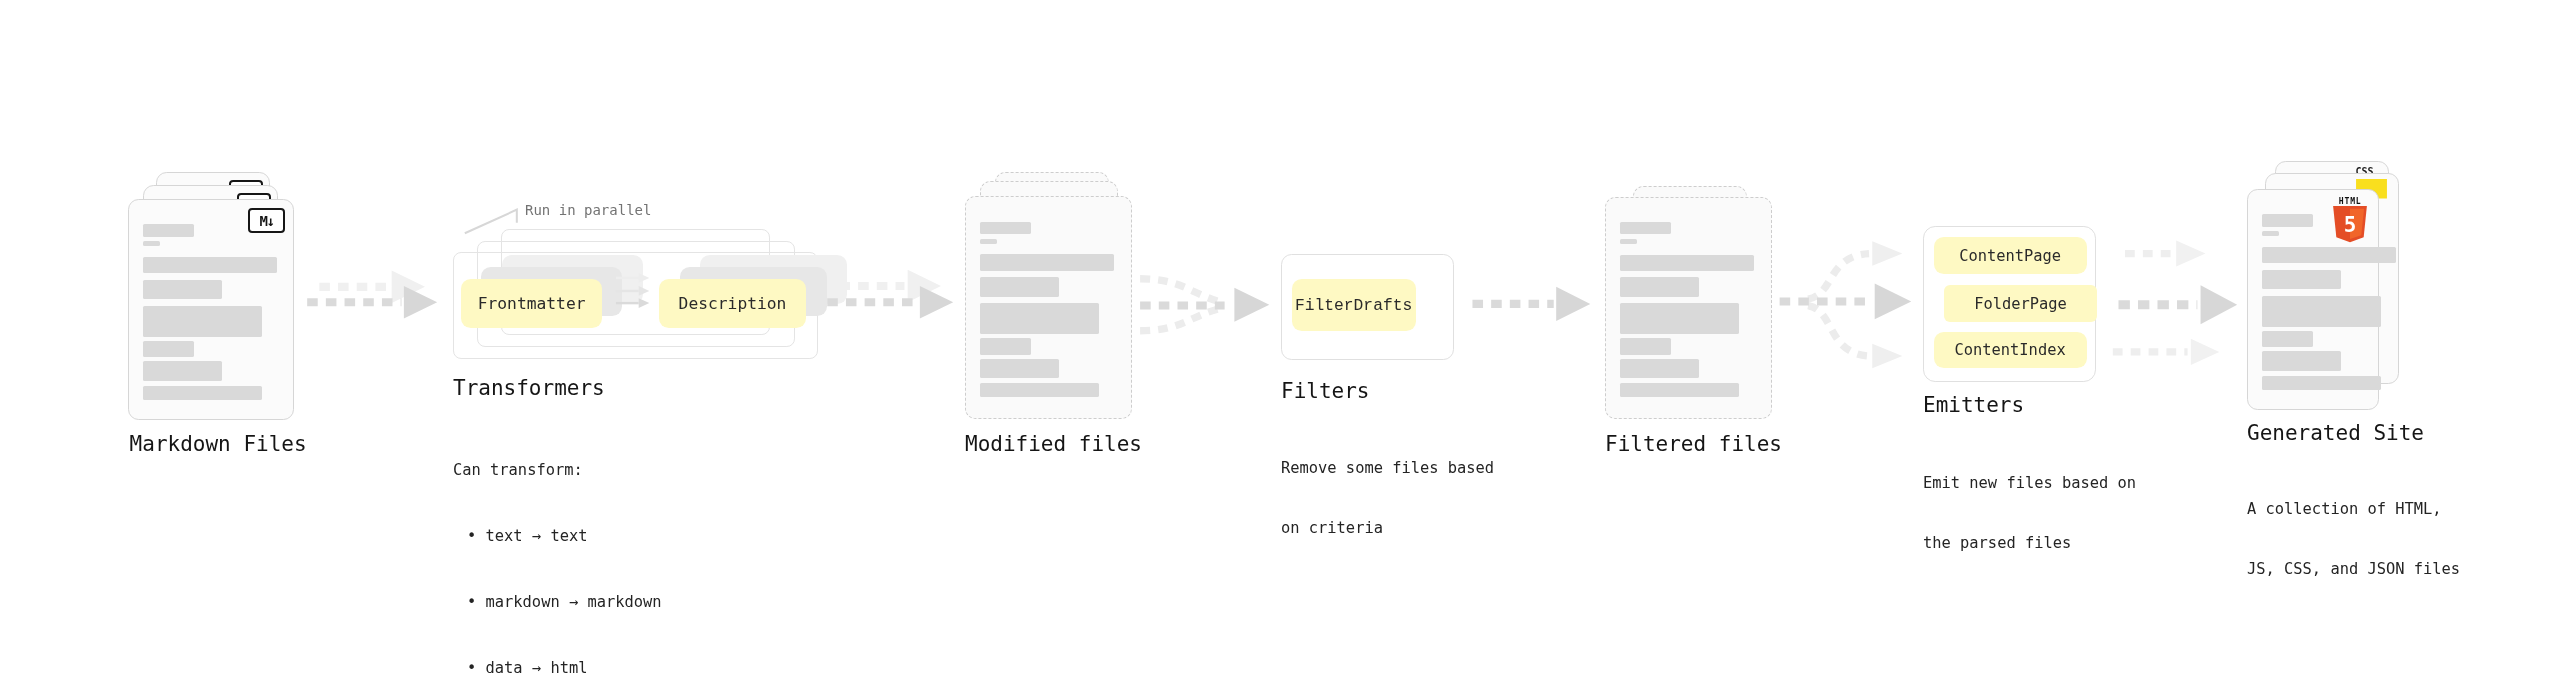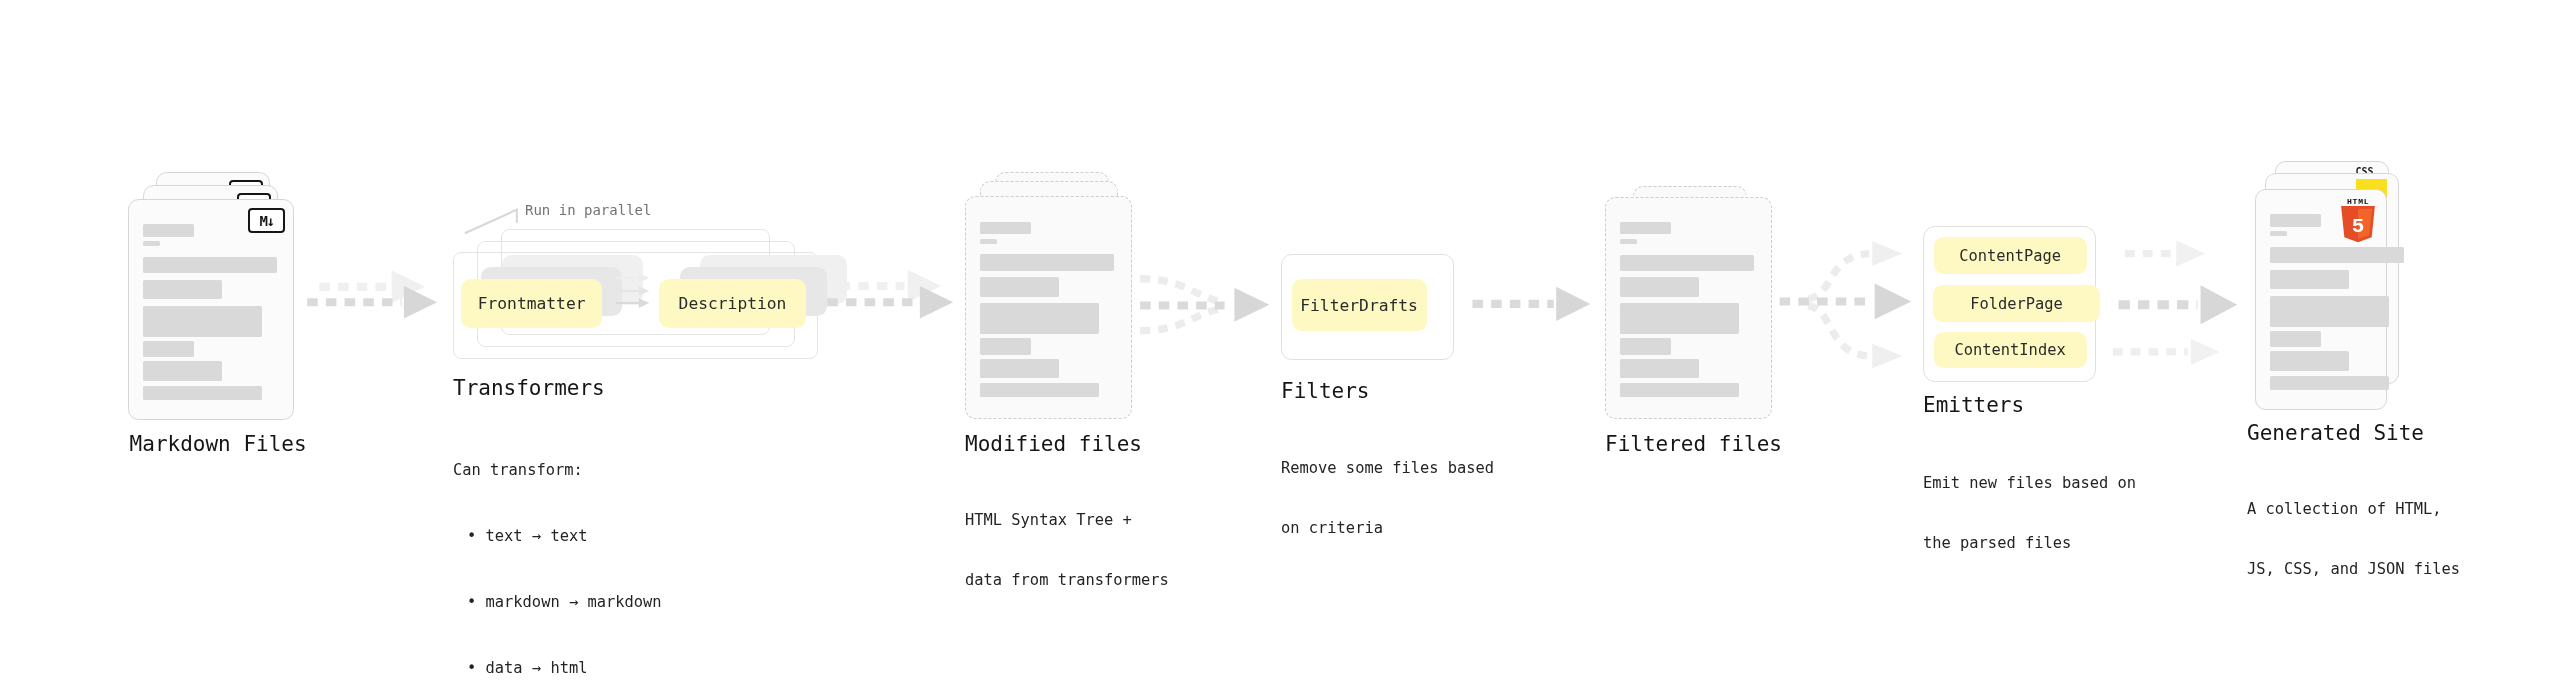--- a/index.html
+++ b/index.html
@@ -116,29 +116,25 @@
     <div class="bar b1"></div>
     <div class="bar b2"></div>
     <div class="bar b3"></div>
     <div class="bar b4"></div>
     <div class="bar b5"></div>
     <div class="bar b6"></div>
     <div class="bar b7"></div>
     <div class="bar b8"></div>
   </div>
   <div class="caption" style="left:0; top:260px;">Modified files</div>
-  <div class="subtitle" style="left:0; top:297px;">
-    <div>HTML Syntax Tree +</div>
-    <div>data from transformers</div>
-  </div>
 </div>
 
 <div class="abs" style="left:1281px; top:254px; width:195px; height:228px;">
   <div class="plugin-box" style="left:0; top:0; width:173px; height:106px;"></div>
-  <div class="step-box" style="left:10.6px; top:25px; width:135px; height:52px;">FilterDrafts</div>
+  <div class="step-box" style="left:10.6px; top:25px; width:124px; height:52px;font-family:Liberation Mono, monospace;">FilterDrafts</div>
   <div class="caption" style="left:0; top:125px;">Filters</div>
   <div class="subtitle" style="left:0; top:163px;">
     <div>Remove some files based</div>
     <div>on criteria</div>
   </div>
 </div>
 
 <div class="abs" style="left:1605px; top:186px; width:195px; height:309px;">
   <div class="card dashed" style="left:28.4px; top:0; width:114px; height:203px;"></div>
   <div class="card dashed" style="left:0; top:10.6px; width:167px; height:222px;">
@@ -150,21 +146,21 @@
     <div class="bar b6"></div>
     <div class="bar b7"></div>
     <div class="bar b8"></div>
   </div>
   <div class="caption" style="left:0; top:246px;">Filtered files</div>
 </div>
 
 <div class="abs" style="left:1923px; top:226px; width:195px; height:260px;">
   <div class="plugin-box" style="left:0; top:0; width:173px; height:156px; border-radius:12.2px;"></div>
   <div class="step-box" style="left:10.6px; top:11.4px; width:153px; height:37px; font-size:15.4px;">ContentPage</div>
-  <div class="step-box" style="left:10px; top:59px; width:167px; height:37px; font-size:15.4px;">FolderPage</div>
+  <div class="step-box" style="left:21px; top:59px; width:153px; height:37px; font-size:15.4px;border-radius:6px;">FolderPage</div>
   <div class="step-box" style="left:10.6px; top:106px; width:153px; height:36px; font-size:15.4px;">ContentIndex</div>
   <div class="caption" style="left:0; top:167px;">Emitters</div>
   <div class="subtitle" style="left:0; top:206px;">
     <div>Emit new files based on</div>
     <div>the parsed files</div>
   </div>
 </div>
 
 <div class="abs" style="left:2247px; top:161px; width:211px; height:341px;">
   <div class="card" style="left:28.4px; top:0; width:114px; height:203px;">
@@ -173,21 +169,21 @@
       <svg width="24.4" height="4.1" viewBox="0 0 30 5">
         <rect x="2" y="0" width="26" height="4" fill="#2965f1"></rect>
       </svg>
     </div>
   </div>
   <div class="card" style="left:18px; top:12.2px; width:134px; height:211px;">
     <svg class="js-badge" width="31" height="19.5" viewBox="0 0 38 24">
       <rect x="0" y="0" width="38" height="24" fill="#f9df1e"></rect>
     </svg>
   </div>
-  <div class="card" style="left:8px; top:28px; width:132px; height:221px;font-family:Liberation Mono, monospace;">
+  <div class="card" style="left:0; top:28px; width:132px; height:221px;">
     <div class="html5-badge">
       <div class="html-text">HTML</div>
       <svg width="36" height="37" viewBox="0 0 88 92">
         <polygon points="2,0 86,0 78,78 44,90 10,78" fill="#e44d26"></polygon>
         <polygon points="44,7 79,7 72,73 44,82" fill="#f16529"></polygon>
         <text x="44" y="64" text-anchor="middle" font-size="52" font-weight="bold" fill="#ffffff">5</text>
       </svg>
     </div>
     <div class="bar b1"></div>
     <div class="bar b2"></div>

